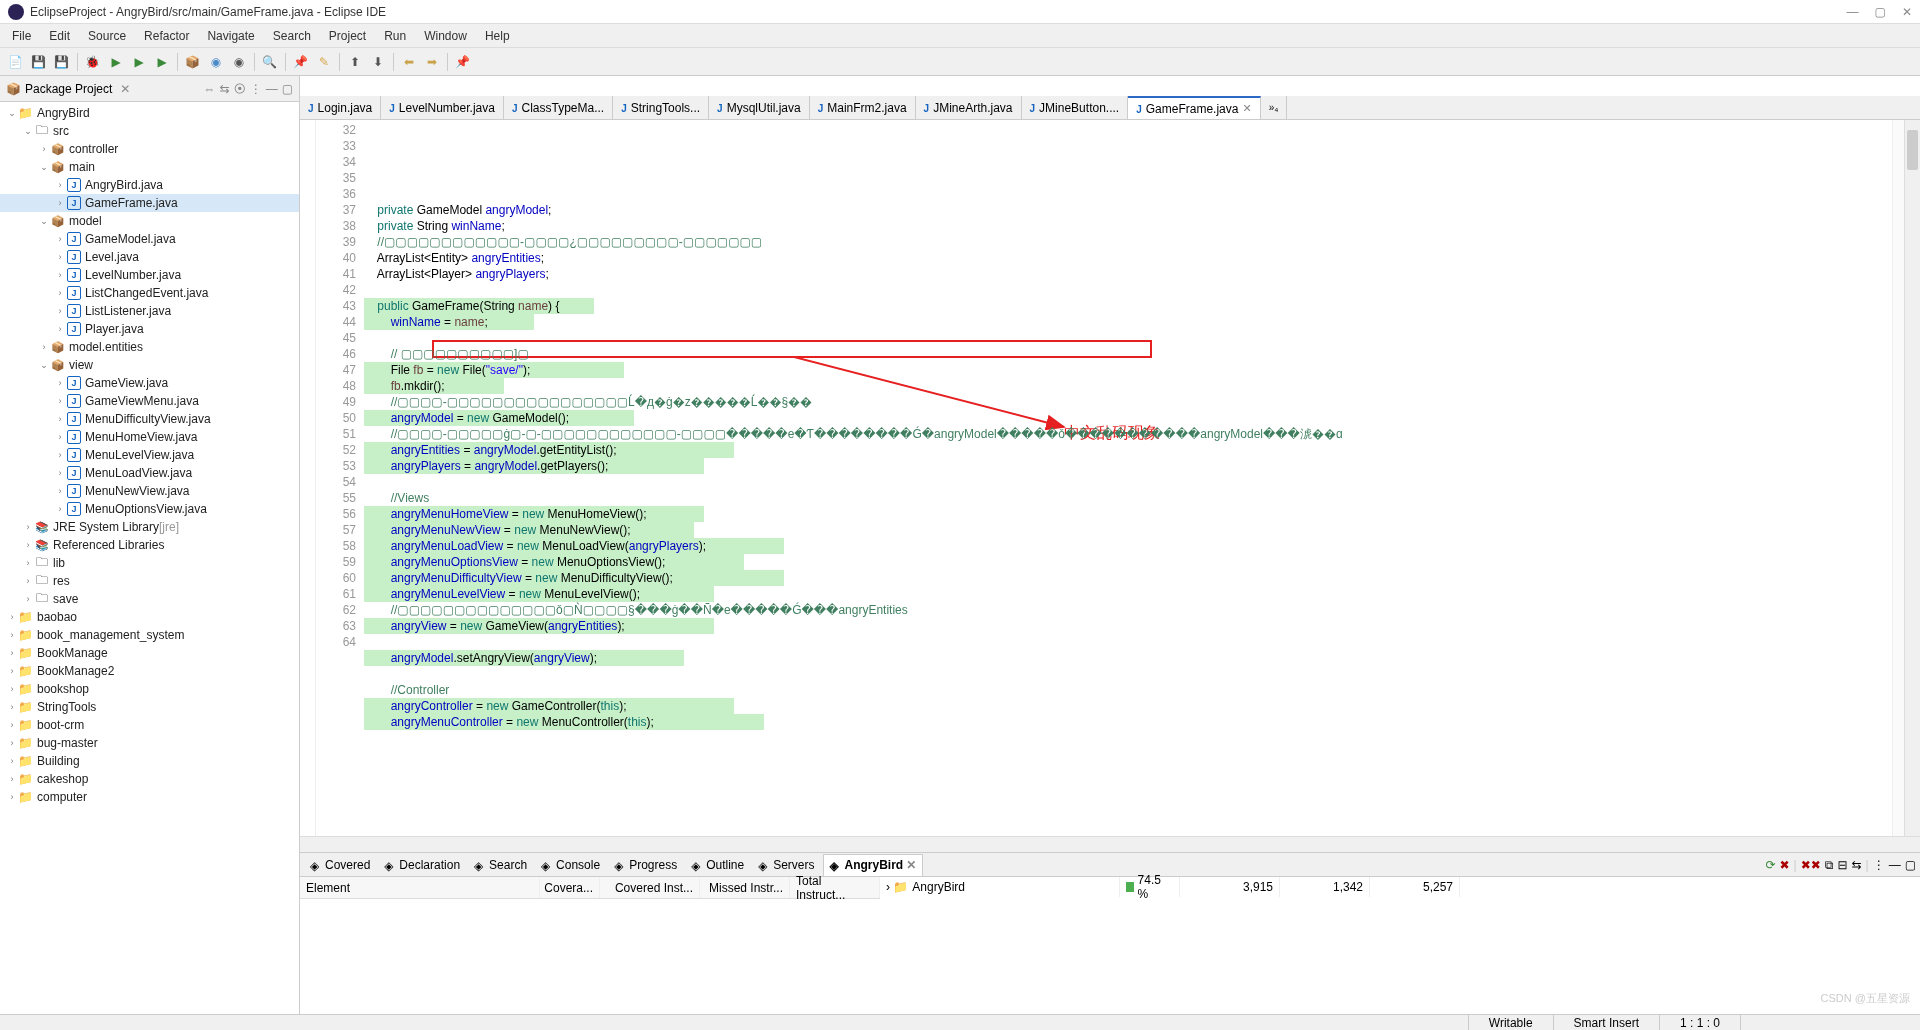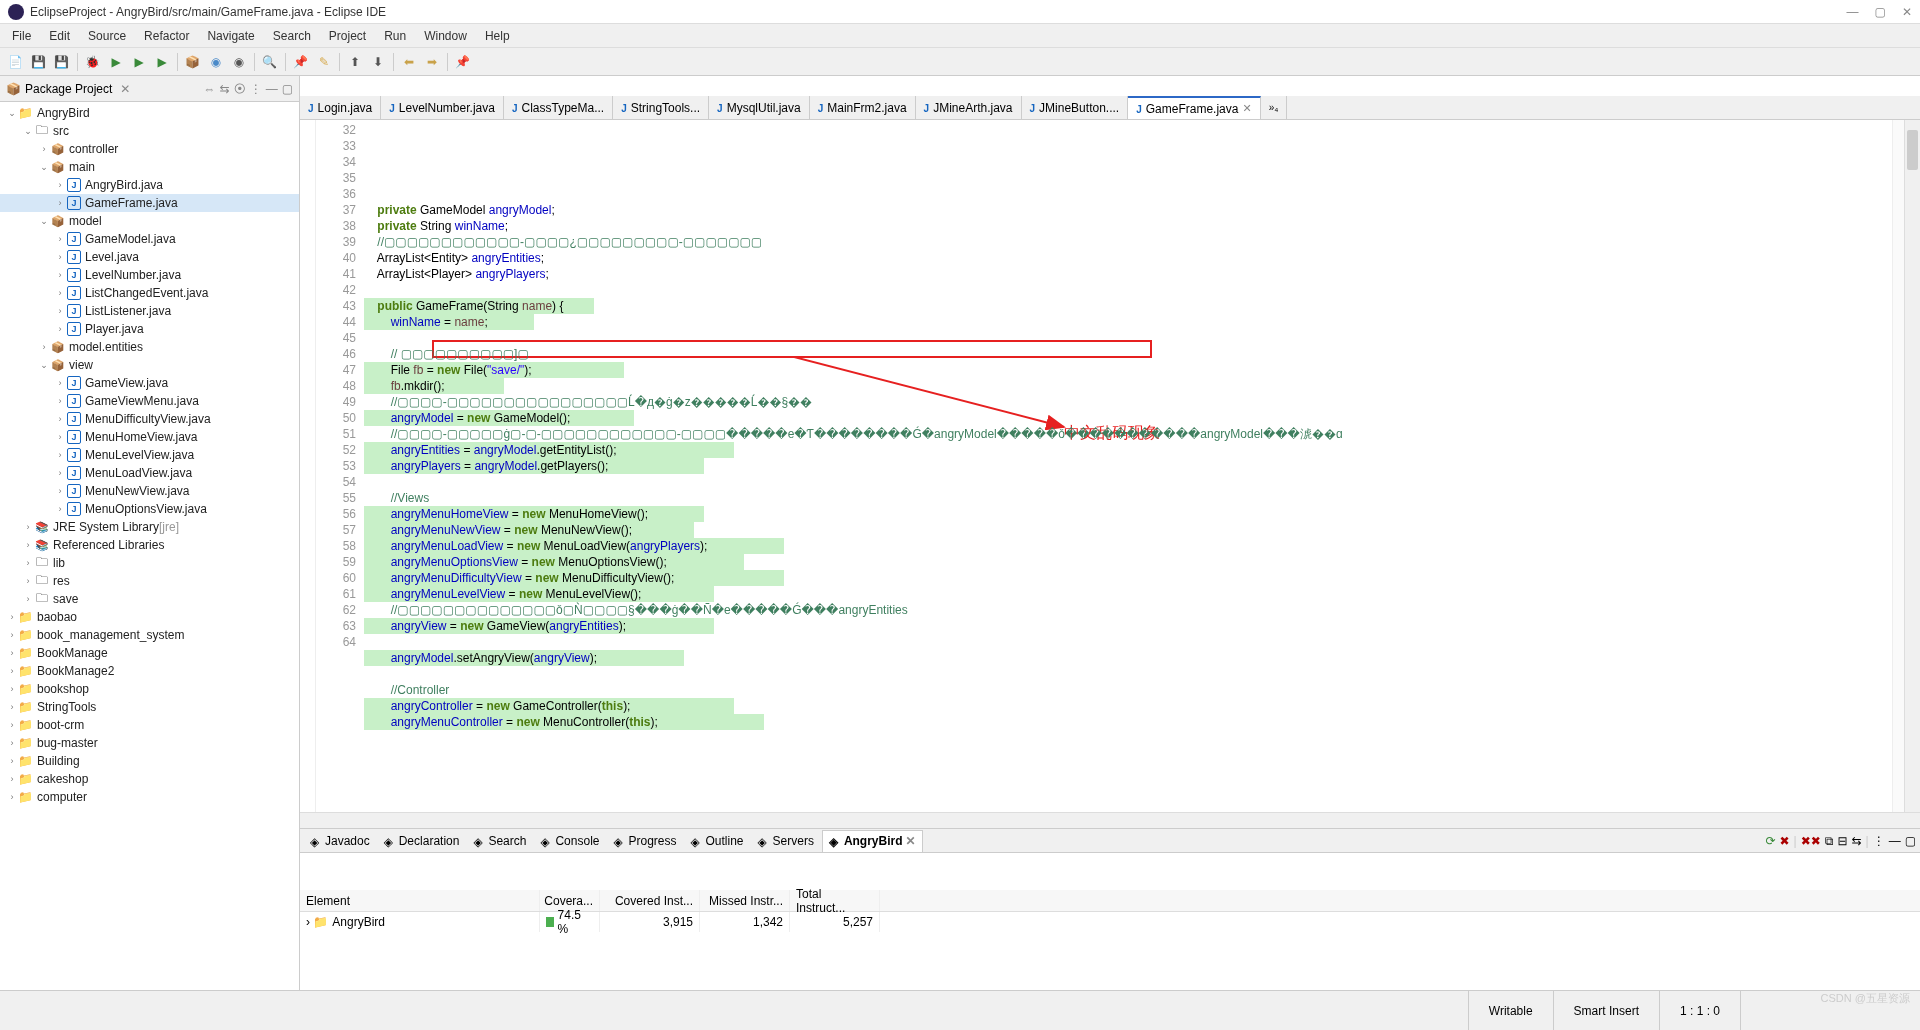--- a/index.html
+++ b/index.html
@@ -39,41 +39,41 @@
 .editor-body { flex: 1; display: flex; min-height: 0; position: relative; }
 .editor-body .scrollbar-v { width: 16px; background: #f0f0f0; border-left: 1px solid #ddd; position: relative; }
 .editor-body .scrollbar-v .thumb { position: absolute; top: 10px; left: 2px; right: 2px; height: 40px; background: #ccc; border-radius: 2px; }
 .overview { width: 12px; background: #fafafa; border-left: 1px solid #eee; }
 .gutter { width: 48px; background: #fff; text-align: right; padding-right: 8px; color: #999; font-family: Consolas, monospace; font-size: 13px; line-height: 16px; padding-top: 2px; user-select: none; }
 .ann-gutter { width: 16px; background: #fff; border-right: 1px solid #eee; }
 .code { flex: 1; font-family: Consolas, monospace; font-size: 13px; line-height: 16px; padding-top: 2px; white-space: pre; overflow: hidden; position: relative; }
 .code .ln { height: 16px; position: relative; }
 .code .hl { position: absolute; left: 0; top: 0; height: 16px; background: #c8f0c8; }
 .code .txt { position: relative; }
-.kw { color: #4d7c0f; font-weight: bold; }
+.kw { color: #0f766e; font-weight: normal; }
 .str { color: #2a00ff; }
 .cmt { color: #3f7f5f; }
 .fld { color: #0000c0; }
 .var { color: #6a3e3e; }
 .callout-box { position: absolute; border: 2px solid #e62020; pointer-events: none; }
 .callout-text { position: absolute; color: #e62020; font-size: 16px; }
 .arrow-svg { position: absolute; pointer-events: none; }
 .scrollbar-h { height: 16px; background: #f0f0f0; border-top: 1px solid #ddd; }
 .bottom-panel { height: 162px; display: flex; flex-direction: column; border-top: 1px solid #ccc; background: #fff; }
 .btabs { height: 24px; display: flex; align-items: center; padding: 0 4px; background: #f0f0f0; border-bottom: 1px solid #ccc; gap: 2px; }
 .btab { display: flex; align-items: center; height: 22px; padding: 0 6px; gap: 3px; }
 .btab.active { background: #fff; border: 1px solid #ccc; border-bottom: none; font-weight: bold; }
 .btab .bic { width: 12px; height: 12px; display: inline-block; }
 .btoolbar { display: flex; gap: 4px; margin-left: auto; }
-.cov-table { flex: 1; display: flex; flex-direction: column; margin-top: 37px; }
+.cov-table { flex: 1; display: flex; flex-direction: row; }
 .cov-head { display: flex; height: 22px; background: #f7f7f7; border-bottom: 1px solid #ddd; }
 .cov-head div, .cov-row div { padding: 2px 6px; border-right: 1px solid #eee; display: flex; align-items: center; }
 .cov-row { display: flex; height: 20px; }
 .c-el { width: 240px; } .c-cv { width: 60px; justify-content: flex-end; } .c-ci { width: 100px; justify-content: flex-end; } .c-mi { width: 90px; justify-content: flex-end; } .c-ti { width: 90px; justify-content: flex-end; }
-.status-bar { height: 40px; display: flex; align-items: center; background: #f0f0f0; border-top: 1px solid #ccc; font-size: 11px; }
+.status-bar { height: 16px; display: flex; align-items: center; background: #f0f0f0; border-top: 1px solid #ccc; font-size: 11px; }
 .status-bar .cell { padding: 0 20px; border-left: 1px solid #ccc; height: 100%; display: flex; align-items: center; }
 .status-bar .spacer { flex: 1; }
 .watermark { position: absolute; right: 10px; bottom: 24px; color: #ccc; font-size: 11px; }
 </style>
 </head>
 <body>
 
 <div class="title-bar">
   <span class="icon"></span>
   <span class="title">EclipseProject - AngryBird/src/main/GameFrame.java - Eclipse IDE</span>
@@ -437,21 +437,21 @@
       <div class="scrollbar-v">
           <div class="thumb"></div>
         </div>
     </div>
     <div class="scrollbar-h"></div>
 
     <div class="bottom-panel">
       <div class="btabs" id="btabs">
         <div class="btab">
             <span class="bic">◈</span>
-            <span>Javadoc</span>
+            <span>Covered</span>
           </div>
           <div class="btab">
             <span class="bic">◈</span>
             <span>Declaration</span>
           </div>
           <div class="btab">
             <span class="bic">◈</span>
             <span>Search</span>
           </div>
           <div class="btab">

